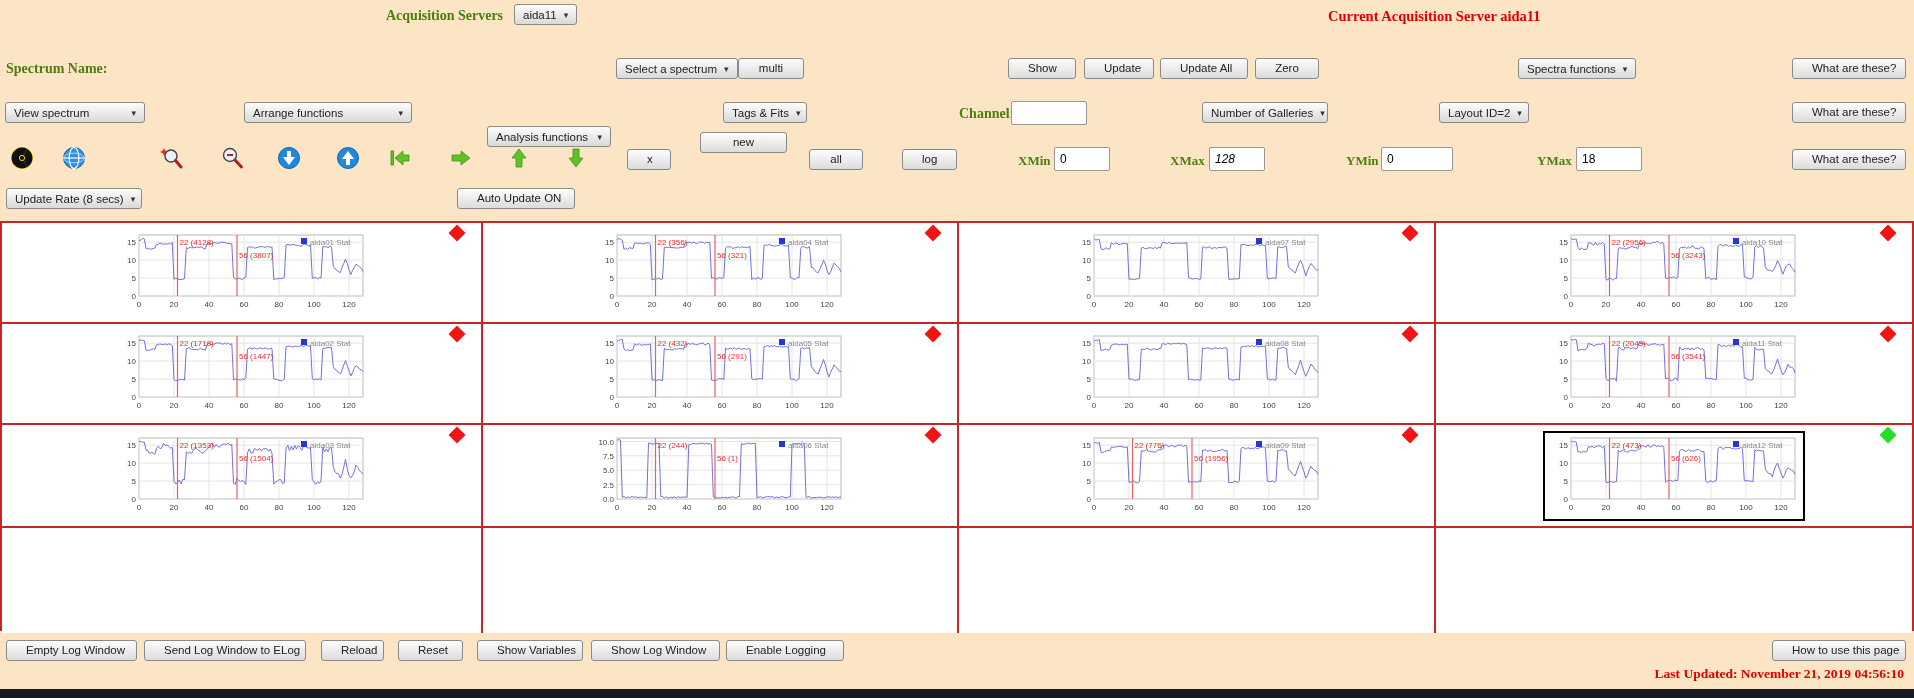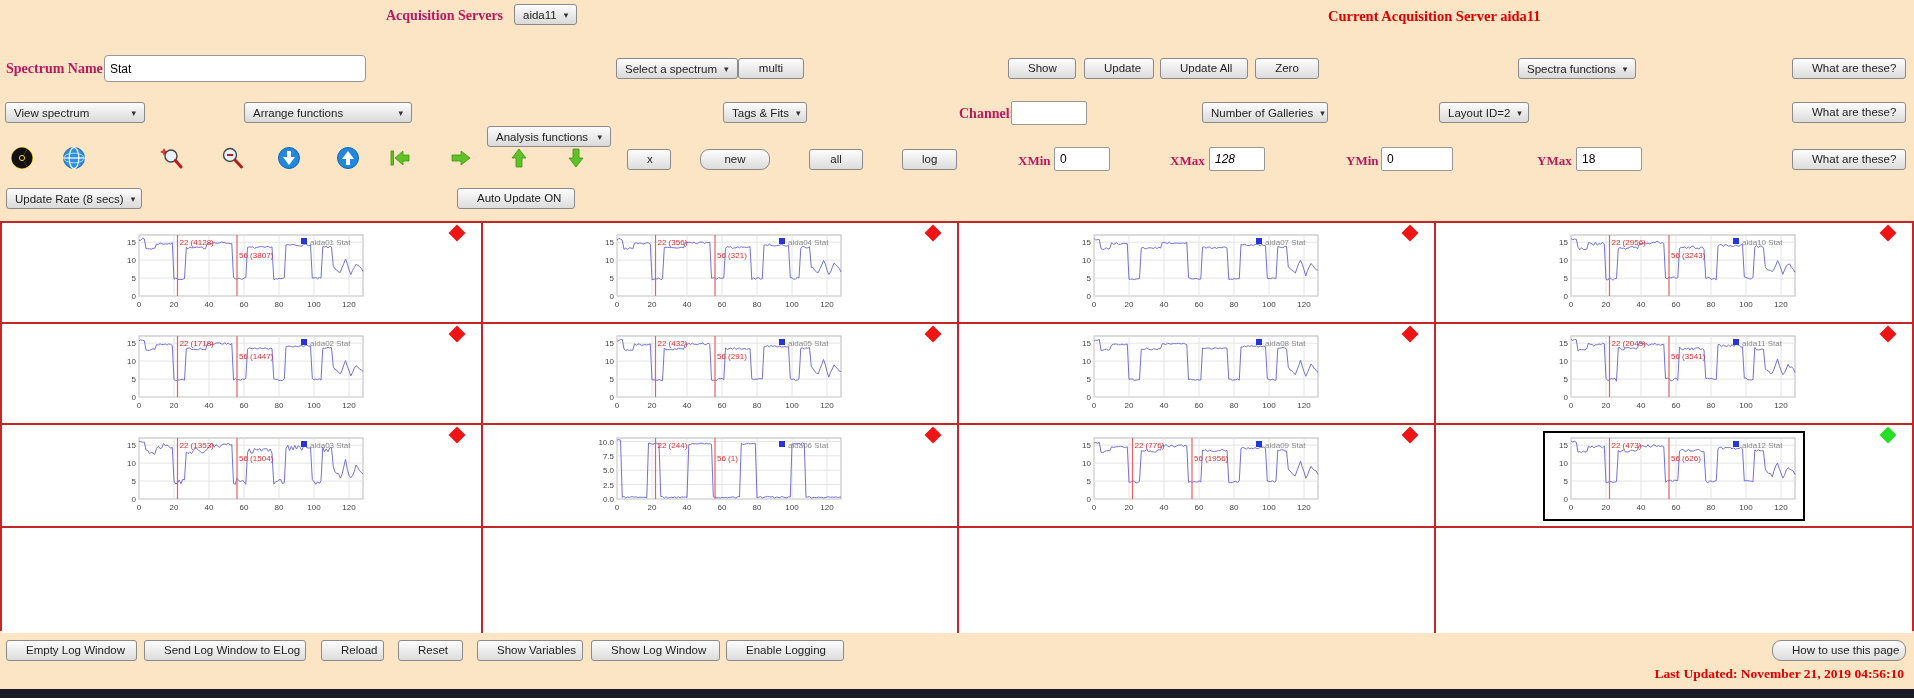--- a/index.html
+++ b/index.html
@@ -1,19 +1,19 @@
 <!DOCTYPE html>
 <html><head>
 <meta charset="utf-8">
 <style>
   html,body{margin:0;padding:0;}
   body{background:#fce5c4;font-family:"Liberation Sans",sans-serif;}
   .page{position:relative;width:1914px;height:698px;background:#fce5c4;overflow:hidden;}
   .abs{position:absolute;}
-  .red-label{color:#be185d;font-family:"Liberation Serif",serif;font-size:14px;font-weight:bold;white-space:nowrap;}
+  .red-label{color:#4d7c0f;font-family:"Liberation Serif",serif;font-size:14px;font-weight:bold;white-space:nowrap;}
   .red-bold{color:#e00000;font-family:"Liberation Serif",serif;font-size:14.5px;font-weight:bold;white-space:nowrap;}
   .btn{display:inline-block;box-sizing:border-box;background:linear-gradient(#fdfdfd,#dcdcdc);border:1px solid #8a8a8a;border-radius:3px;font-family:"Liberation Sans",sans-serif;font-size:11.5px;color:#222;padding:3px 19px;height:21px;line-height:13px;text-align:center;cursor:pointer;white-space:nowrap;}
   .dropdown{display:inline-flex;align-items:center;box-sizing:border-box;background:linear-gradient(#fdfdfd,#d9d9d9);border:1px solid #8a8a8a;border-radius:3px;font-size:11.5px;color:#222;padding:2px 8px;height:21px;cursor:pointer;white-space:nowrap;}
   .dropdown::after{content:"▾";font-size:9px;margin-left:7px;color:#333;}
   .tinput{box-sizing:border-box;border:1px solid #979797;background:#fff;font-family:"Liberation Sans",sans-serif;font-size:12px;padding:2px 5px;border-radius:2px;}
   .icon{display:inline-block;width:24px;height:24px;cursor:pointer;}
   #gallery{position:absolute;top:221px;left:0;width:1914px;height:410px;display:grid;grid-template-columns:481px 476px 477px 476px;grid-template-rows:101px 101px 103px 105px;background:#fff;border:2px solid #c42727;box-sizing:border-box;}
   .cell{position:relative;border-right:2px solid #c42727;border-bottom:2px solid #c42727;background:#fff;display:flex;align-items:center;justify-content:center;box-sizing:border-box;}
   .cell:nth-child(4n){border-right:none;}
   .cell:nth-child(n+13){border-bottom:none;}
@@ -27,21 +27,20 @@
 
 <div class="page">
 
   <span class="abs red-label" style="left:386px;top:8px;">Acquisition Servers</span>
   <button class="abs dropdown" style="left:514px;top:4px;">
       <span>aida11</span>
     </button>
   <span class="abs red-bold" style="left:1328px;top:8px;">Current Acquisition Server aida11</span>
 
   <span class="abs red-label" style="left:6px;top:61px;">Spectrum Name:</span>
-  <input class="abs tinput" style="left: 104px; top: 55px; width: 262px; height: 27px; border-radius: 4px;" value="Stat">
   <button class="abs dropdown" style="left:616px;top:58px;">
       <span>Select a spectrum</span>
     </button>
   <button class="abs btn" style="left:738px;top:58px;width:66px;">multi</button>
   <button class="abs btn" style="left:1008px;top:58px;width:68px;">Show</button>
   <button class="abs btn" style="left:1084px;top:58px;width:70px;">Update</button>
   <button class="abs btn" style="left:1160px;top:58px;width:88px;">Update All</button>
   <button class="abs btn" style="left:1255px;top:58px;width:64px;">Zero</button>
   <button class="abs dropdown" style="left:1518px;top:58px;">
       <span>Spectra functions</span>
@@ -131,21 +130,21 @@
         <polygon points="12,3 5,12 9,12 9,21 15,21 15,12 19,12" fill="#5fc327" stroke="#3f8f12" stroke-width="0.8"></polygon>
       </svg>
   </span>
   <span class="abs icon" style="left:564px;top:146px;">
     <svg width="24" height="24" viewBox="0 0 24 24">
         <polygon points="12,21 5,12 9,12 9,3 15,3 15,12 19,12" fill="#5fc327" stroke="#3f8f12" stroke-width="0.8"></polygon>
       </svg>
   </span>
 
   <button class="abs btn" style="left:627px;top:149px;width:44px;">x</button>
-  <button class="abs btn" style="left:700px;top:149px;width:70px;border-radius:9px;">new</button>
+  <button class="abs btn" style="left:700px;top:132px;width:87px;">new</button>
   <button class="abs btn" style="left:809px;top:149px;width:54px;">all</button>
   <button class="abs btn" style="left:902px;top:149px;width:55px;">log</button>
   <span class="abs red-label" style="left:1018px;top:153px;font-size:13px;">XMin</span>
   <input class="abs tinput" style="left: 1054px; top: 147px; width: 56px; height: 24px;" value="0">
   <span class="abs red-label" style="left:1170px;top:153px;font-size:13px;">XMax</span>
   <input class="abs tinput" style="left: 1209px; top: 147px; width: 56px; height: 24px; font-style: italic;" value="128">
   <span class="abs red-label" style="left:1346px;top:153px;font-size:13px;">YMin</span>
   <input class="abs tinput" style="left: 1381px; top: 147px; width: 72px; height: 24px;" value="0">
   <span class="abs red-label" style="left:1537px;top:153px;font-size:13px;">YMax</span>
   <input class="abs tinput" style="left: 1576px; top: 147px; width: 66px; height: 24px;" value="18">
@@ -577,18 +576,18 @@
       <div class="cell"></div>
     </div>
 
   <button class="abs btn" style="left:6px;top:640px;width:131px;">Empty Log Window</button>
   <button class="abs btn" style="left:144px;top:640px;width:162px;">Send Log Window to ELog</button>
   <button class="abs btn" style="left:321px;top:640px;width:63px;">Reload</button>
   <button class="abs btn" style="left:398px;top:640px;width:65px;">Reset</button>
   <button class="abs btn" style="left:477px;top:640px;width:106px;">Show Variables</button>
   <button class="abs btn" style="left:591px;top:640px;width:129px;">Show Log Window</button>
   <button class="abs btn" style="left:726px;top:640px;width:118px;">Enable Logging</button>
-  <button class="abs btn" style="left:1772px;top:640px;width:134px;border-radius:9px;">How to use this page</button>
+  <button class="abs btn" style="left:1772px;top:640px;width:134px;">How to use this page</button>
 
   <span class="abs red-bold" style="right:10px;top:666px;font-size:13.5px;">Last Updated: November 21, 2019 04:56:10</span>
 
   <div class="darkbar"></div>
 </div>
 
 </body></html>

